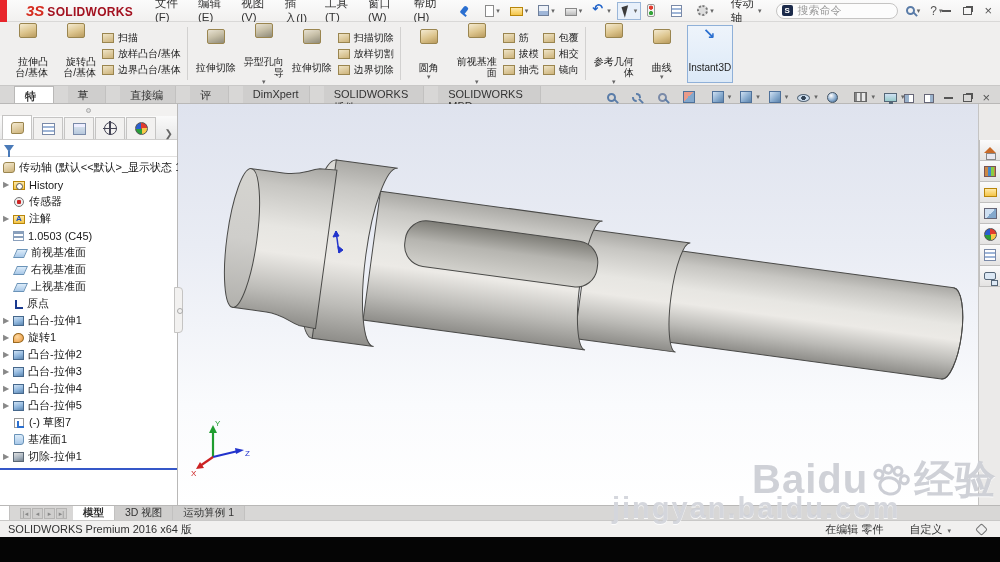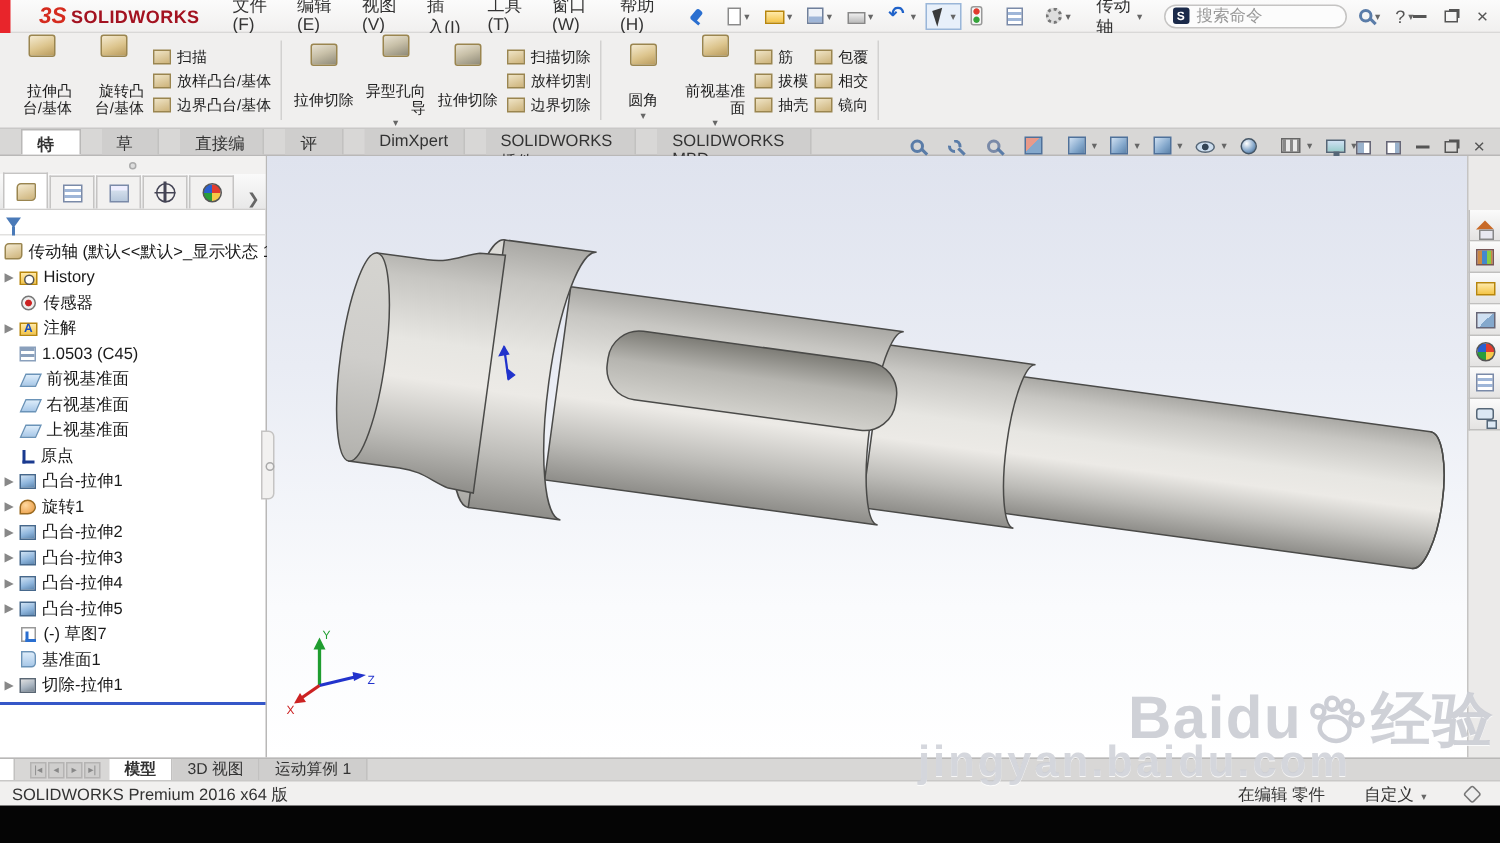--- a/index.html
+++ b/index.html
@@ -336,20 +336,37 @@
         <div class="rb-small">
     <span class="rbs ic-intersect"></span>
     <span>相交</span>
   </div>
         <div class="rb-small">
     <span class="rbs ic-mirror"></span>
     <span>镜向</span>
   </div>
       </div>
     <div class="rb-sep"></div>
+    <div class="rb-group">
+        <div class="rb-big">
+    <span class="rbi ic-reference-geometry"></span>
+    <span class="rb-label">参考几何体</span>
+    <span class="dd">▾</span>
+  </div>
+        <div class="rb-big">
+    <span class="rbi ic-curves"></span>
+    <span class="rb-label">曲线</span>
+    <span class="dd">▾</span>
+  </div>
+        <div class="rb-big active">
+    <span class="rbi ic-instant3d i3d"></span>
+    <span class="rb-label">Instant3D</span>
+    <span class="dd" style="visibility: hidden;">▾</span>
+  </div>
+      </div>
   </div>
 
   <div id="tabrow">
     <div style="display:flex;align-items:flex-end;">
         <span class="rtab active">特征</span>
         <span class="rtab">草图</span>
         <span class="rtab">直接编辑</span>
         <span class="rtab">评估</span>
         <span class="rtab">DimXpert</span>
         <span class="rtab">SOLIDWORKS 插件</span>

